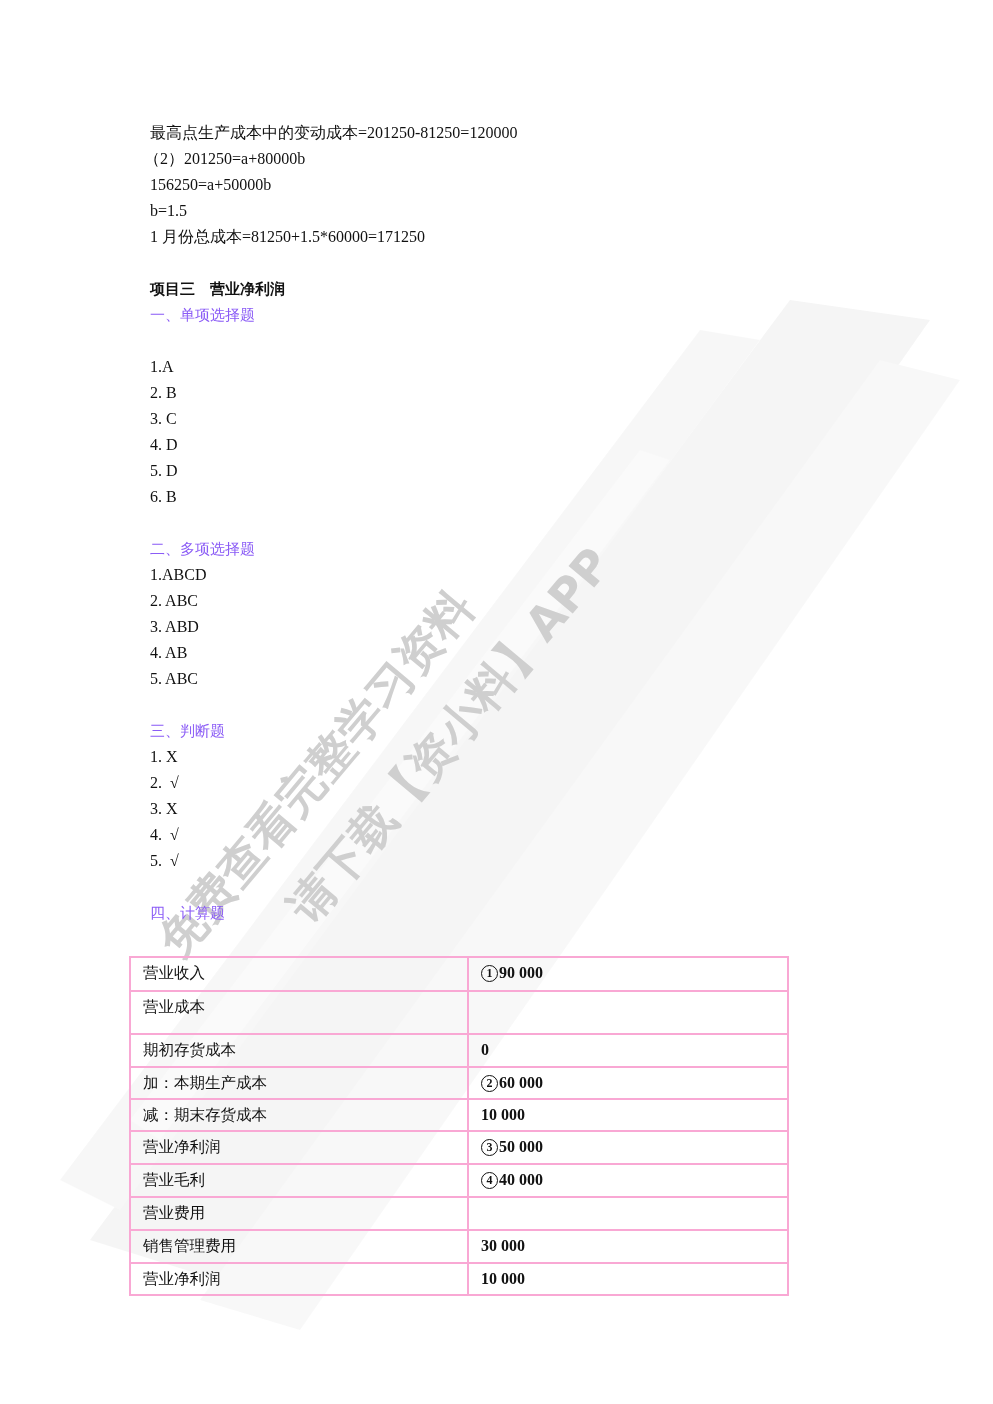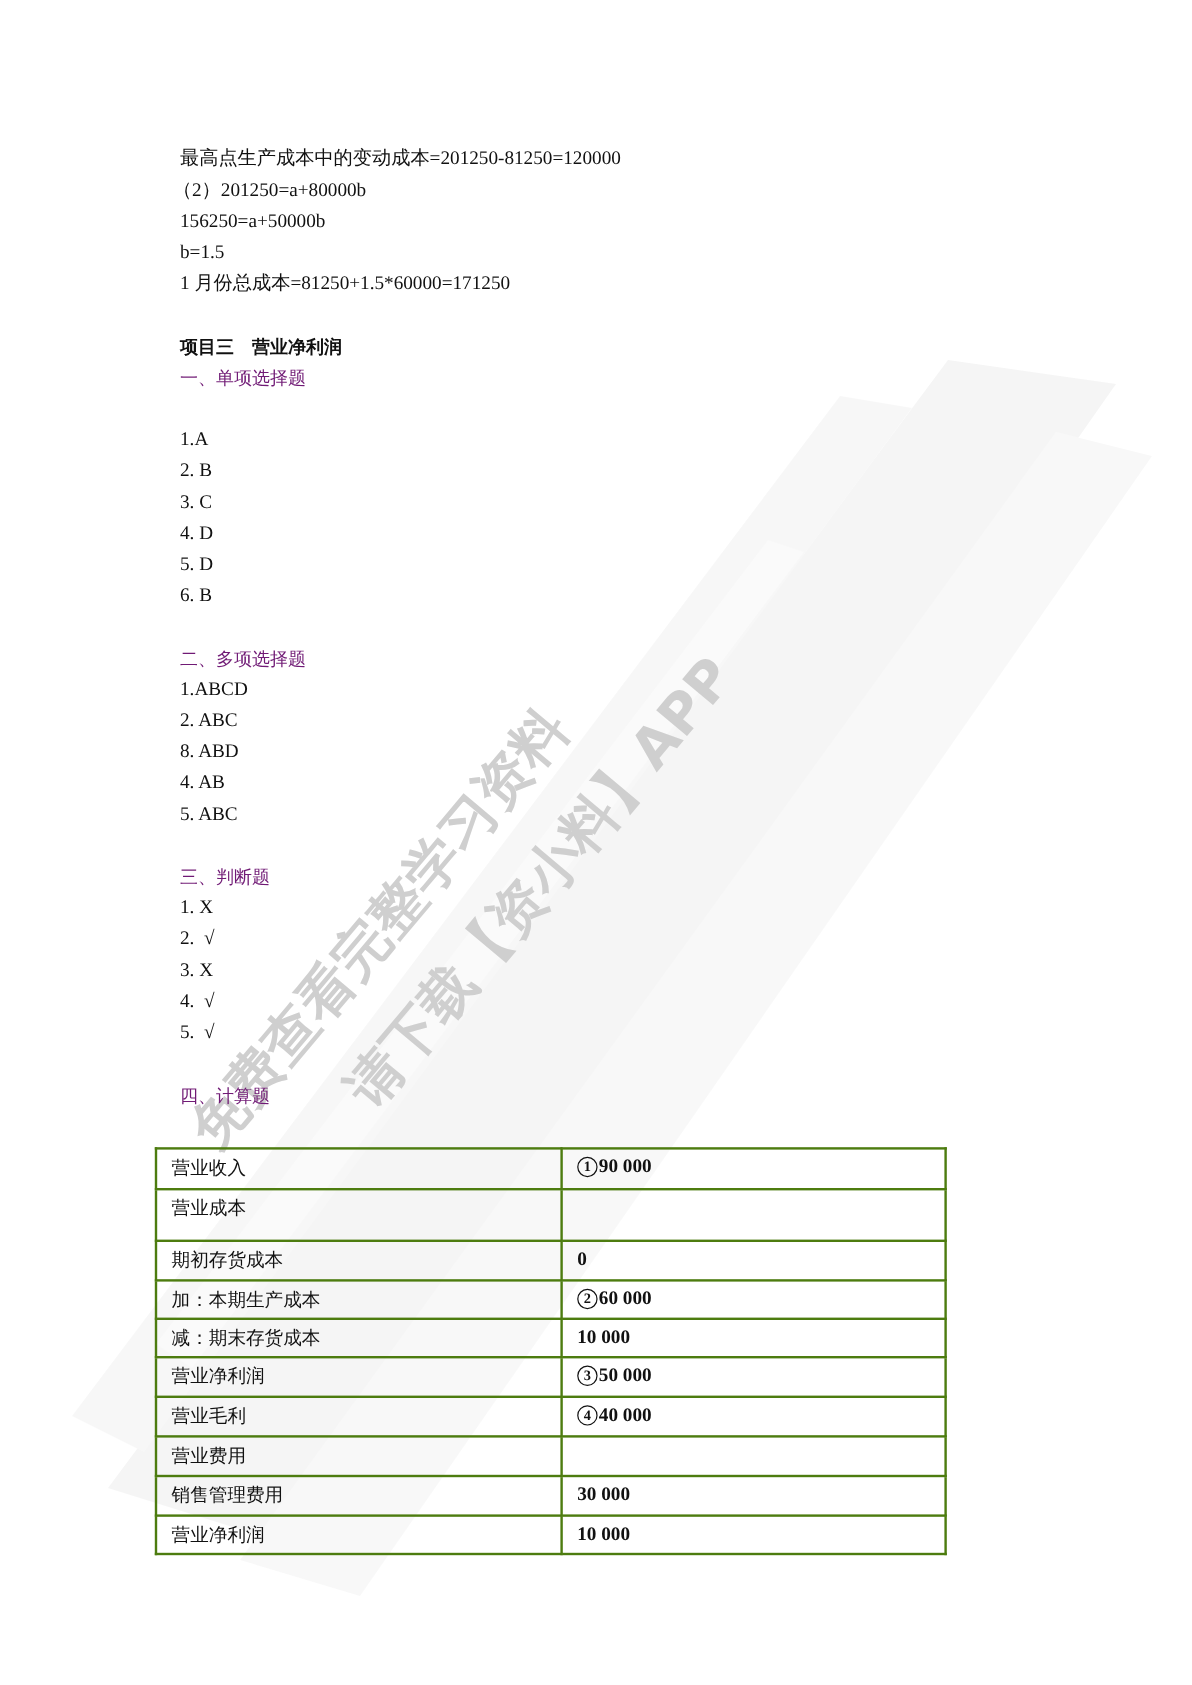--- a/index.html
+++ b/index.html
@@ -9,27 +9,27 @@
     }
     .watermark {
       position: absolute; left: 0; top: 0; width: 993px; height: 1404px; pointer-events: none; z-index: 0;
     }
     .page { position: absolute; left: 0; top: 0; width: 993px; height: 1164px; z-index: 1; text-decoration: underline; }
     .line {
       position: absolute; left: 150px; font-size: 16px; line-height: 20px; white-space: pre;
     }
     .line.indent { left: 144px; }
     .bold { font-weight: bold; font-family: "DejaVu Sans", "Liberation Sans", sans-serif; font-size: 15px; }
-    .sec { font-family: "DejaVu Serif", "Liberation Serif", serif; font-size: 15px; color: #701a75; }
+    .sec { font-family: "DejaVu Serif", "Liberation Serif", serif; font-size: 15px; color: #8b5cf6; }
     table.calc {
       position: absolute; left: 129px; top: 956px; border-collapse: collapse; width: 660px;
       z-index: 1;
     }
     table.calc td {
-      border: 2px solid #4d7c0f; padding: 0 12px; vertical-align: top; font-size: 16px;
+      border: 2px solid #f9a8d4; padding: 0 12px; vertical-align: top; font-size: 16px;
       box-sizing: border-box;
     }
     table.calc td.k {
       width: 338px; font-family: "DejaVu Sans", "Liberation Sans", sans-serif; font-size: 15.5px; padding-top: 5px;
     }
     table.calc td.v {
       font-family: "Liberation Serif", "DejaVu Serif", serif; font-weight: bold; font-size: 16px; padding-top: 6px;
     }
     .circ {
       display: inline-block; width: 15px; height: 15px; border: 1.5px solid #111; border-radius: 50%;
@@ -69,21 +69,21 @@
   <div class="line" style="top:357px">1.A</div>
   <div class="line" style="top:383px">2. B</div>
   <div class="line" style="top:409px">3. C</div>
   <div class="line" style="top:435px">4. D</div>
   <div class="line" style="top:461px">5. D</div>
   <div class="line" style="top:487px">6. B</div>
 
   <div class="line sec" style="top:539px">二、多项选择题</div>
   <div class="line" style="top:565px">1.ABCD</div>
   <div class="line" style="top:591px">2. ABC</div>
-  <div class="line" style="top:617px">8. ABD</div>
+  <div class="line" style="top:617px">3. ABD</div>
   <div class="line" style="top:643px">4. AB</div>
   <div class="line" style="top:669px">5. ABC</div>
 
   <div class="line sec" style="top:721px">三、判断题</div>
   <div class="line" style="top:747px">1. X</div>
   <div class="line" style="top:773px">2.  √</div>
   <div class="line" style="top:799px">3. X</div>
   <div class="line" style="top:825px">4.  √</div>
   <div class="line" style="top:851px">5.  √</div>
 

